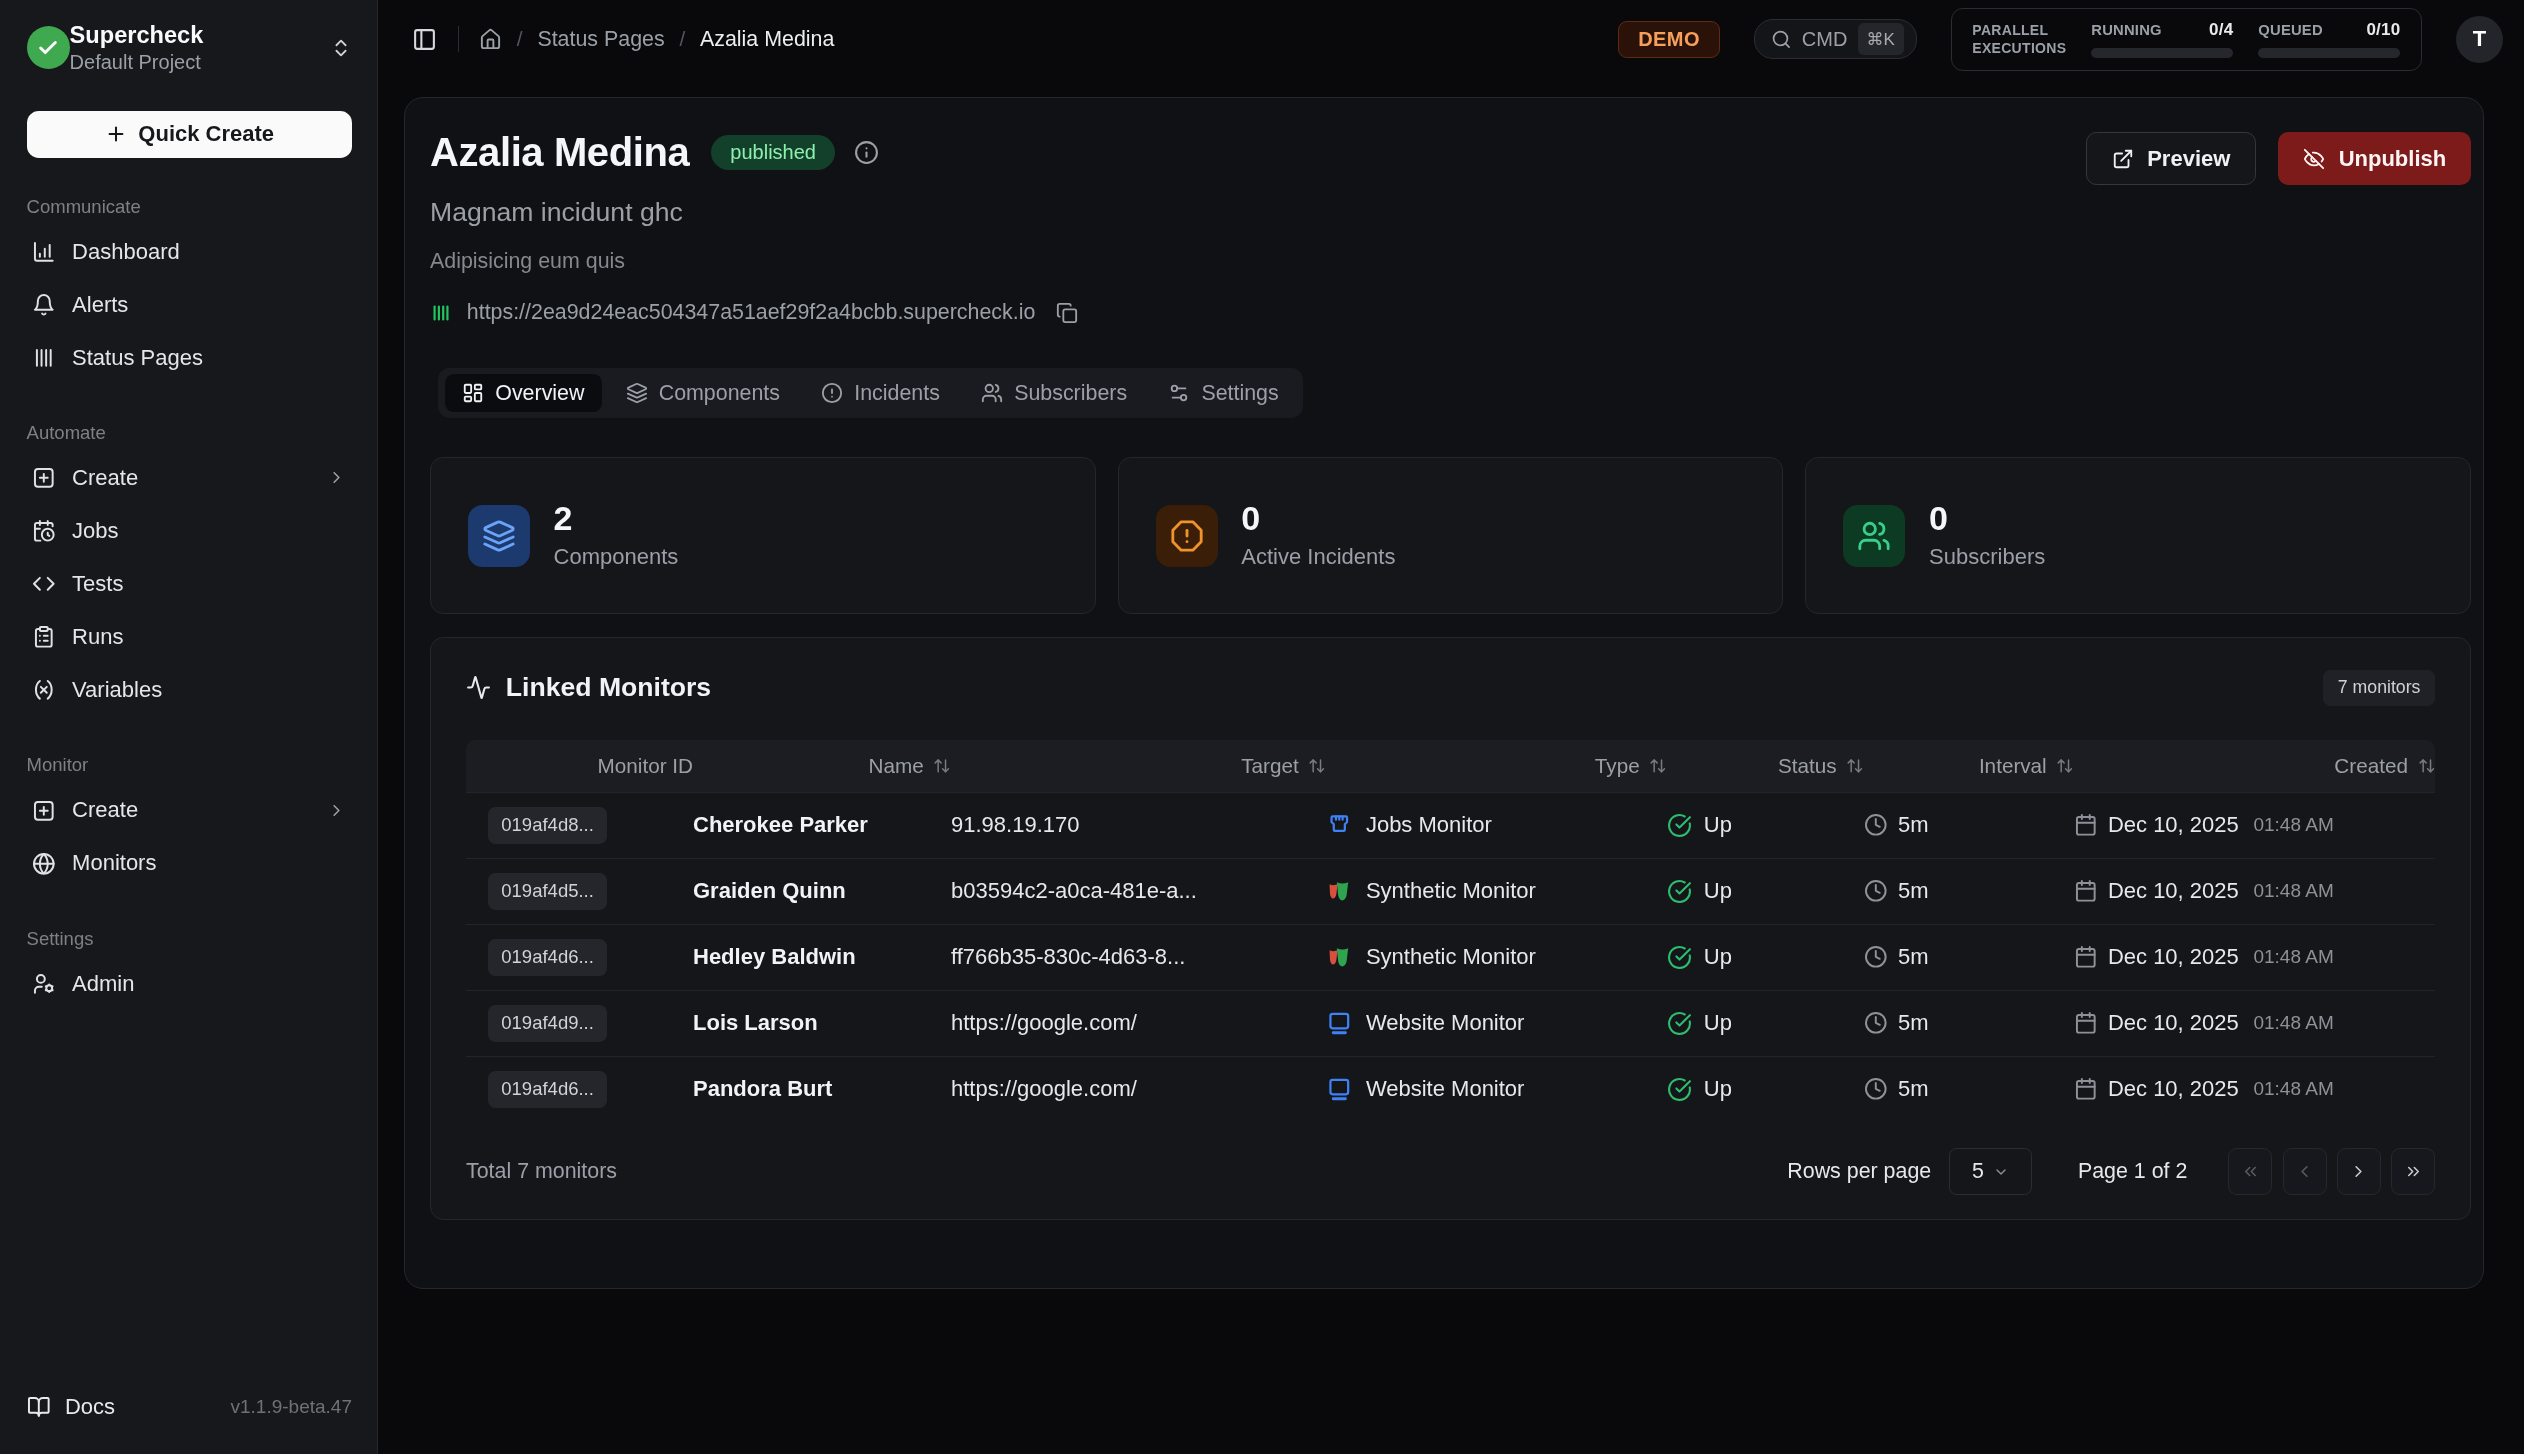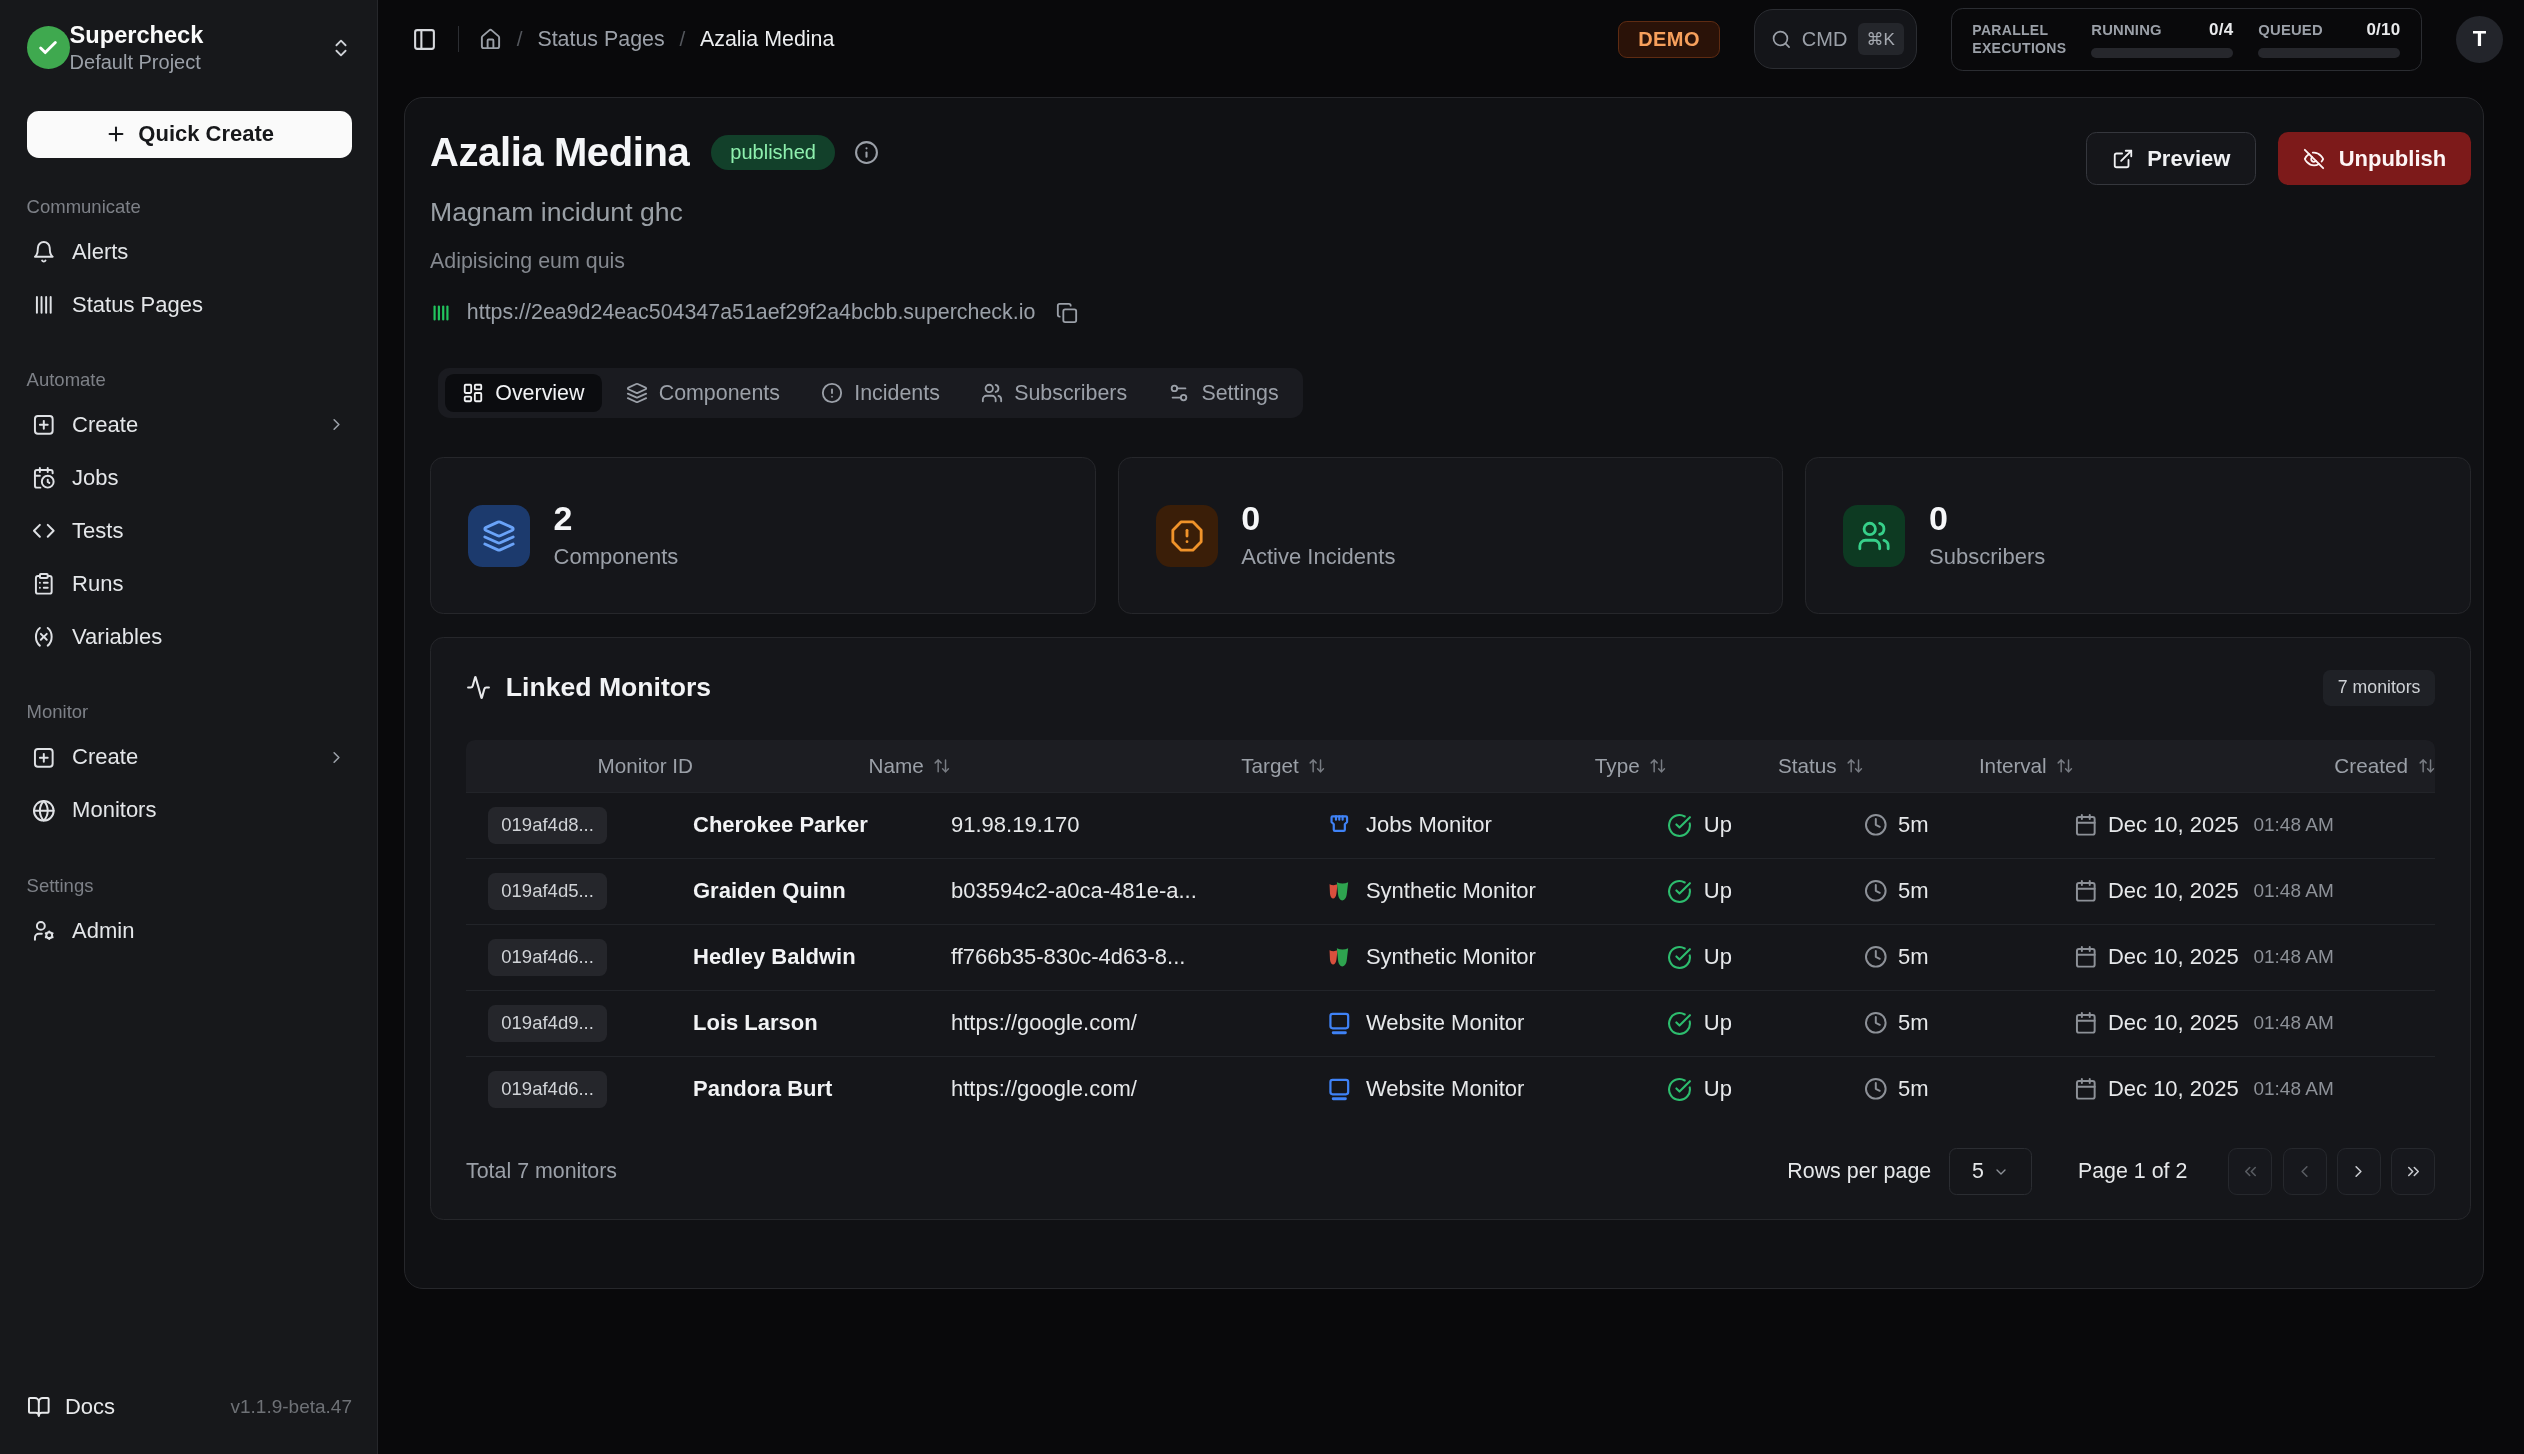--- a/index.html
+++ b/index.html
@@ -41,21 +41,21 @@
   .tb-toggle svg { width:25px; height:25px; }
   .tb-divider { width:0.7px; height:26.6px; background:#2c2e33; margin:0 20.7px; }
   .tb-home { color:#9ba0a8; cursor:pointer; }
   .tb-home svg { width:23px; height:23px; }
   .crumb-sep { color:#54575d; font-size:20.7px; margin:0 14.8px; }
   .crumb { font-size:21.4px; color:#9ba0a8; cursor:pointer; }
   .crumb.current { color:#eceef0; }
   .tb-right { margin-left:auto; display:flex; align-items:center; gap:34px; }
   .demo-badge { height:37px; padding:0 19px; border-radius:8.9px; background:#2a1208; border:1.5px solid #5e2b12;
                 color:#f7a05c; font-weight:700; font-size:20px; letter-spacing:0.4px; display:flex; align-items:center; }
-  .cmd-box { height:60px; padding:0 11.8px 0 16px; border-radius:19px; background:#141519; border:1.5px solid #2b2d32;
+  .cmd-box { height:40px; padding:0 11.8px 0 16px; border-radius:19px; background:#141519; border:1.5px solid #2b2d32;
              display:flex; align-items:center; gap:10.3px; color:#9ba0a8; font-size:20px; cursor:pointer; }
   .cmd-box svg { width:20.7px; height:20.7px; }
   .kbd { background:#24262b; border-radius:5.9px; padding:5.9px 8.9px; font-size:17px; color:#a6aab1; }
   .exec-widget { height:63px; border:1.5px solid #2b2d32; border-radius:11.8px; display:flex; align-items:center; gap:25px; padding:0 20.7px; }
   .exec-title { font-size:14px; font-weight:700; color:#9ba0a8; line-height:1.3; letter-spacing:0.3px; }
   .exec-col { width:142px; }
   .exec-row { display:flex; justify-content:space-between; align-items:baseline; font-size:14.8px; color:#9ba0a8; font-weight:600; letter-spacing:0.2px; }
   .exec-val { color:#e8e9eb; font-size:17px; }
   .exec-bar { margin-top:8px; height:9.6px; border-radius:5.2px; background:#26272c; }
   .avatar { width:47px; height:47px; border-radius:50%; background:#23252b; color:#fff; display:flex; align-items:center; justify-content:center;
@@ -177,20 +177,31 @@
           <path d="M5 12h14"></path>
           <path d="M12 5v14"></path>
         </svg>
       <span>Quick Create</span>
     </div>
 
     <div class="section-label">Communicate</div>
     <div class="nav-item">
       <span class="nicon">
           <svg viewBox="0 0 24 24" fill="none" stroke="currentColor" stroke-width="2" stroke-linecap="round" stroke-linejoin="round">
+            <path d="M3 3v16a2 2 0 0 0 2 2h16"></path>
+            <path d="M13 17V9"></path>
+            <path d="M18 17V5"></path>
+            <path d="M8 17v-3"></path>
+          </svg>
+        </span>
+      <span>Dashboard</span>
+    </div>
+    <div class="nav-item">
+      <span class="nicon">
+          <svg viewBox="0 0 24 24" fill="none" stroke="currentColor" stroke-width="2" stroke-linecap="round" stroke-linejoin="round">
             <path d="M10.3 21a1.94 1.94 0 0 0 3.4 0"></path>
             <path d="M6 8a6 6 0 0 1 12 0c0 7 3 9 3 9H3s3-2 3-9"></path>
           </svg>
         </span>
       <span>Alerts</span>
     </div>
     <div class="nav-item">
       <span class="nicon">
           <svg viewBox="0 0 24 24" fill="none" stroke="currentColor" stroke-width="2" stroke-linecap="round">
             <path d="M5 4v16"></path>

